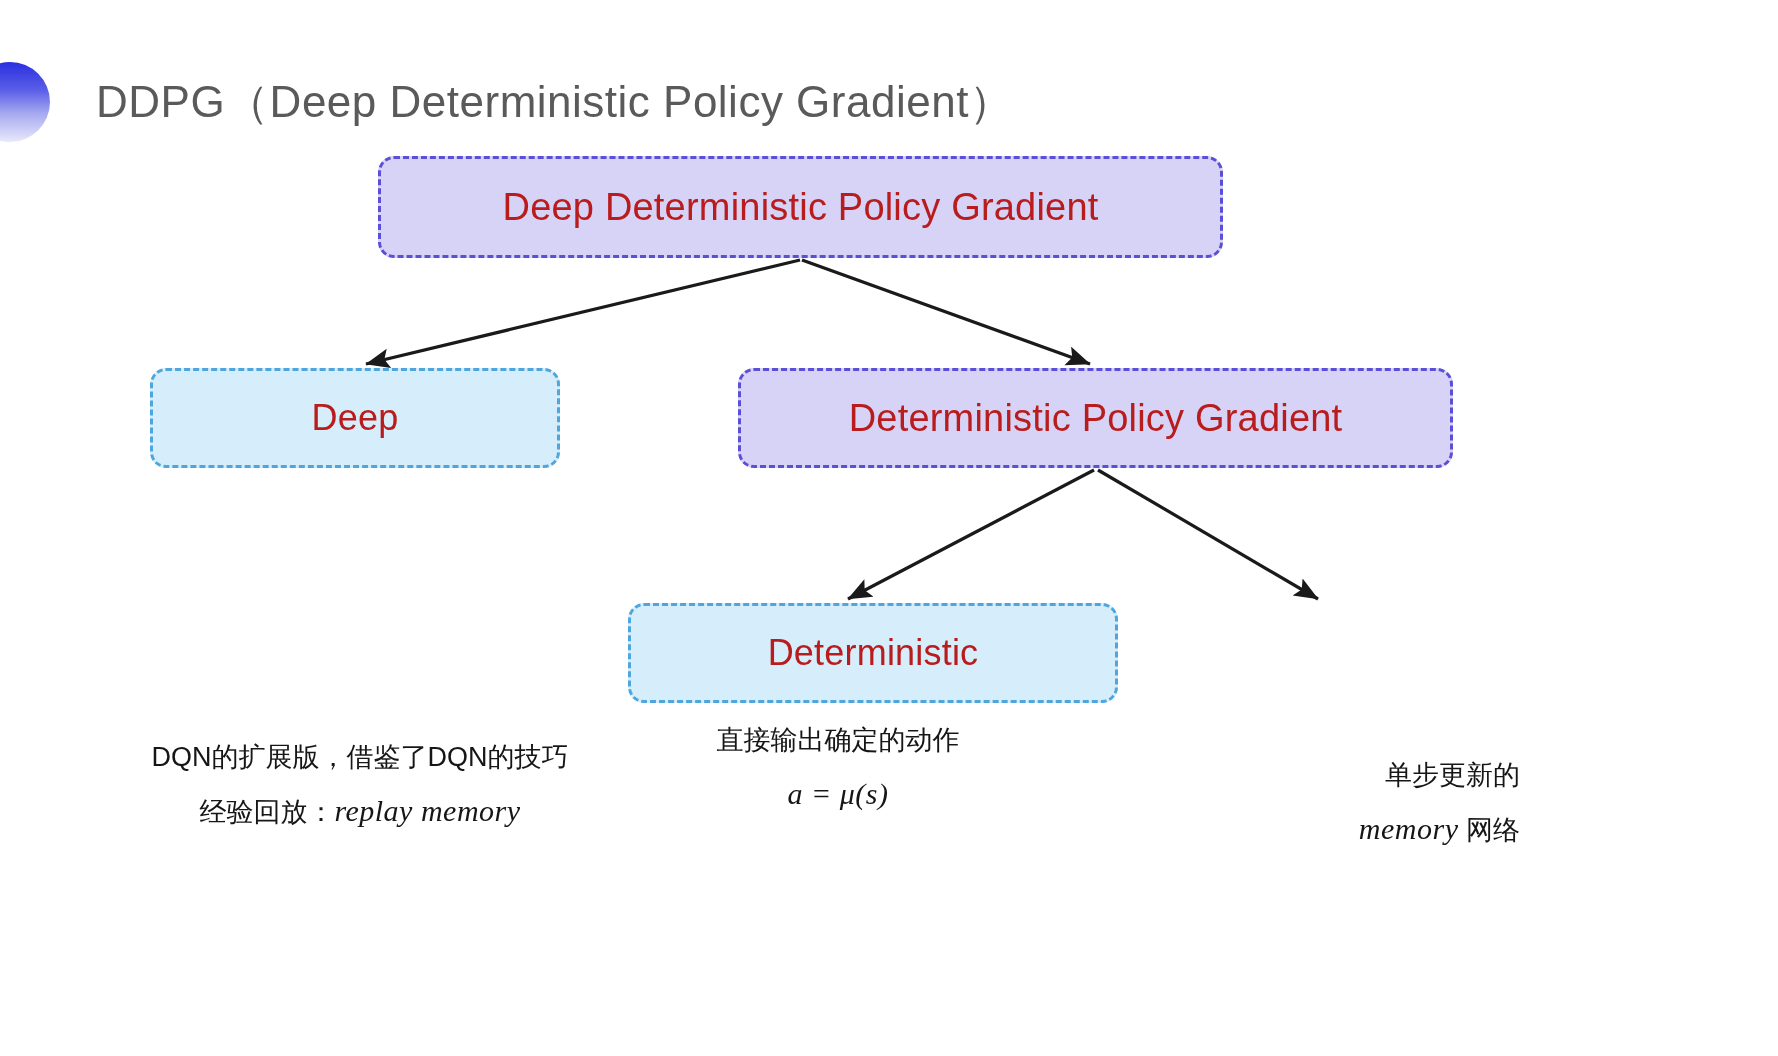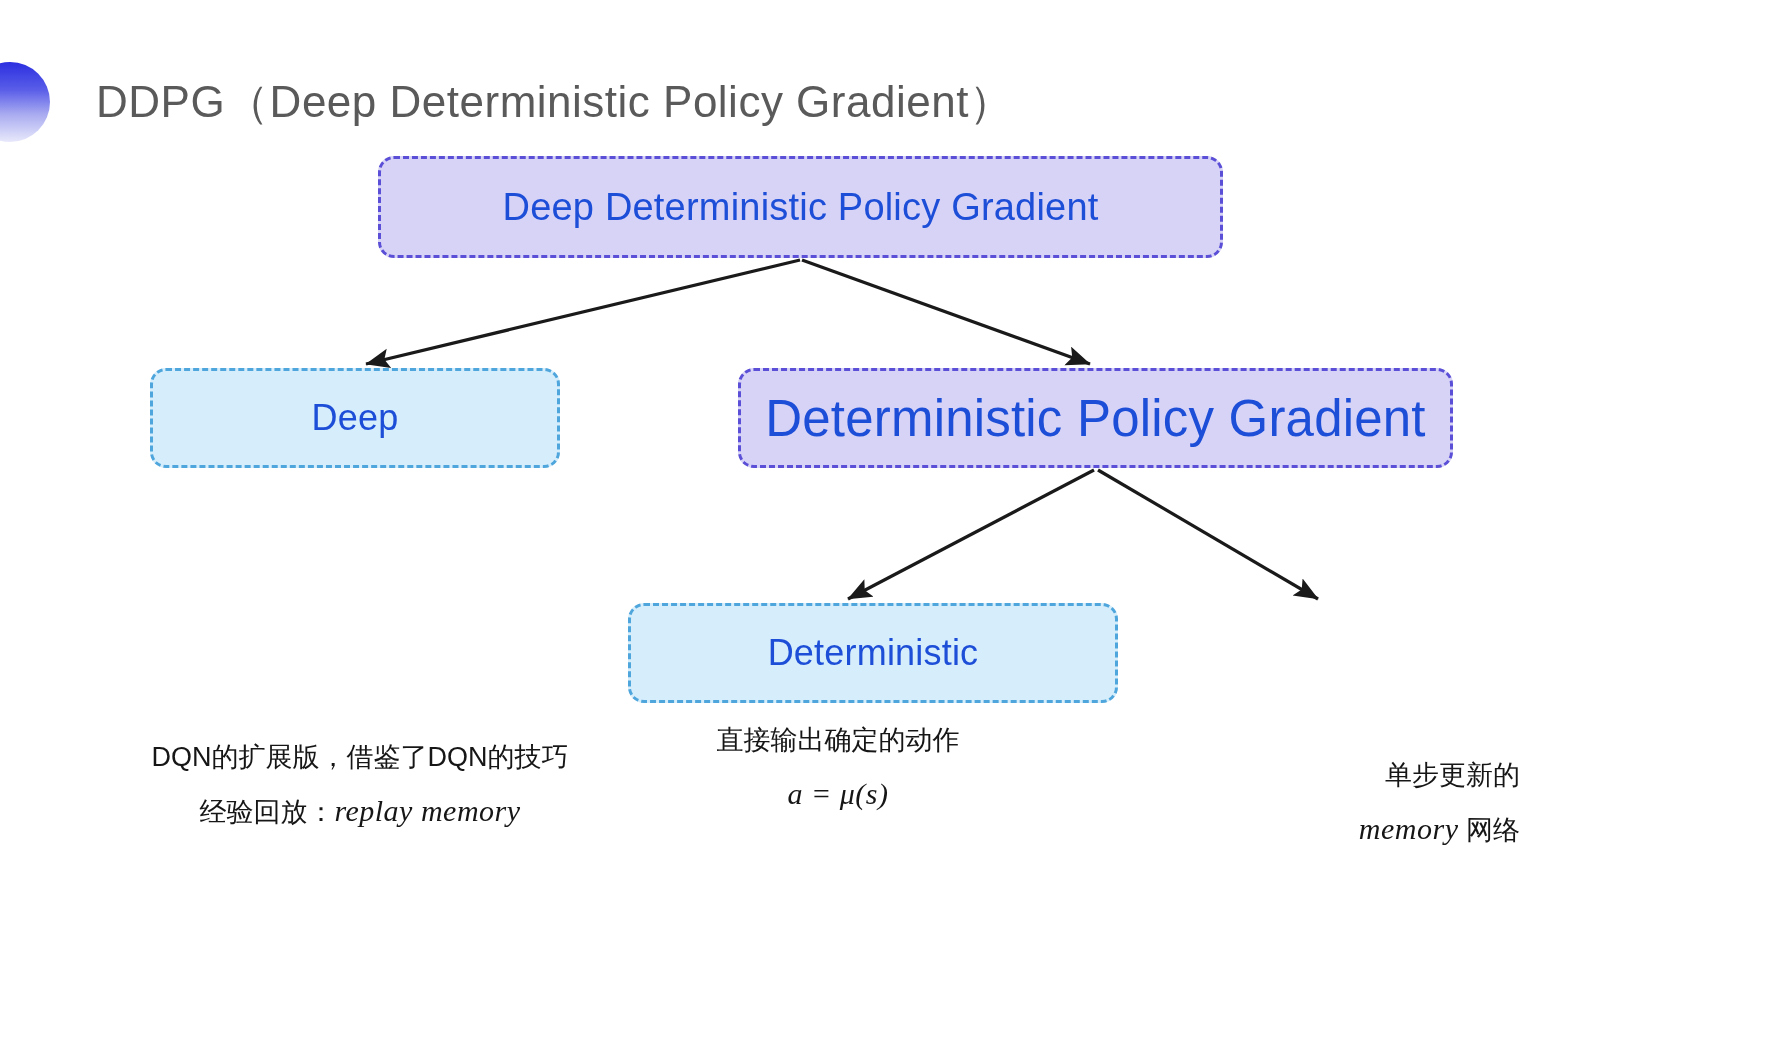--- a/index.html
+++ b/index.html
@@ -64,42 +64,42 @@
     position: absolute;
     box-sizing: border-box;
     border-radius: 16px;
     display: flex;
     align-items: center;
     justify-content: center;
     text-align: center;
   }
   .node-label {
     font-size: 36px;
-    color: #1d4ed8;
+    color: #b91c1c;
     letter-spacing: 0.2px;
     white-space: nowrap;
   }
   .node.purple {
     background: #d7d3f7;
     border: 3px dashed #5a4fd6;
   }
   .node.cyan {
     background: #d6eefb;
     border: 3px dashed #4ea6dd;
   }
 
   
   #node-root      { left: 378px;  top: 156px; width: 845px; height: 102px; }
   #node-deep      { left: 150px;  top: 368px; width: 410px; height: 100px; }
   #node-dpg       { left: 738px;  top: 368px; width: 715px; height: 100px; }
   #node-det       { left: 628px;  top: 603px; width: 490px; height: 100px; }
   #node-pg        { left: 1110px; top: 603px; width: 410px; height: 100px; }
 
   #node-root .node-label { font-size: 38px; }
-  #node-dpg  .node-label { font-size: 51px; }
+  #node-dpg  .node-label { font-size: 38px; }
 
   
   .annotation {
     position: absolute;
     color: #161616;
     font-size: 27px;
     line-height: 54px;
     text-align: center;
     white-space: nowrap;
   }

